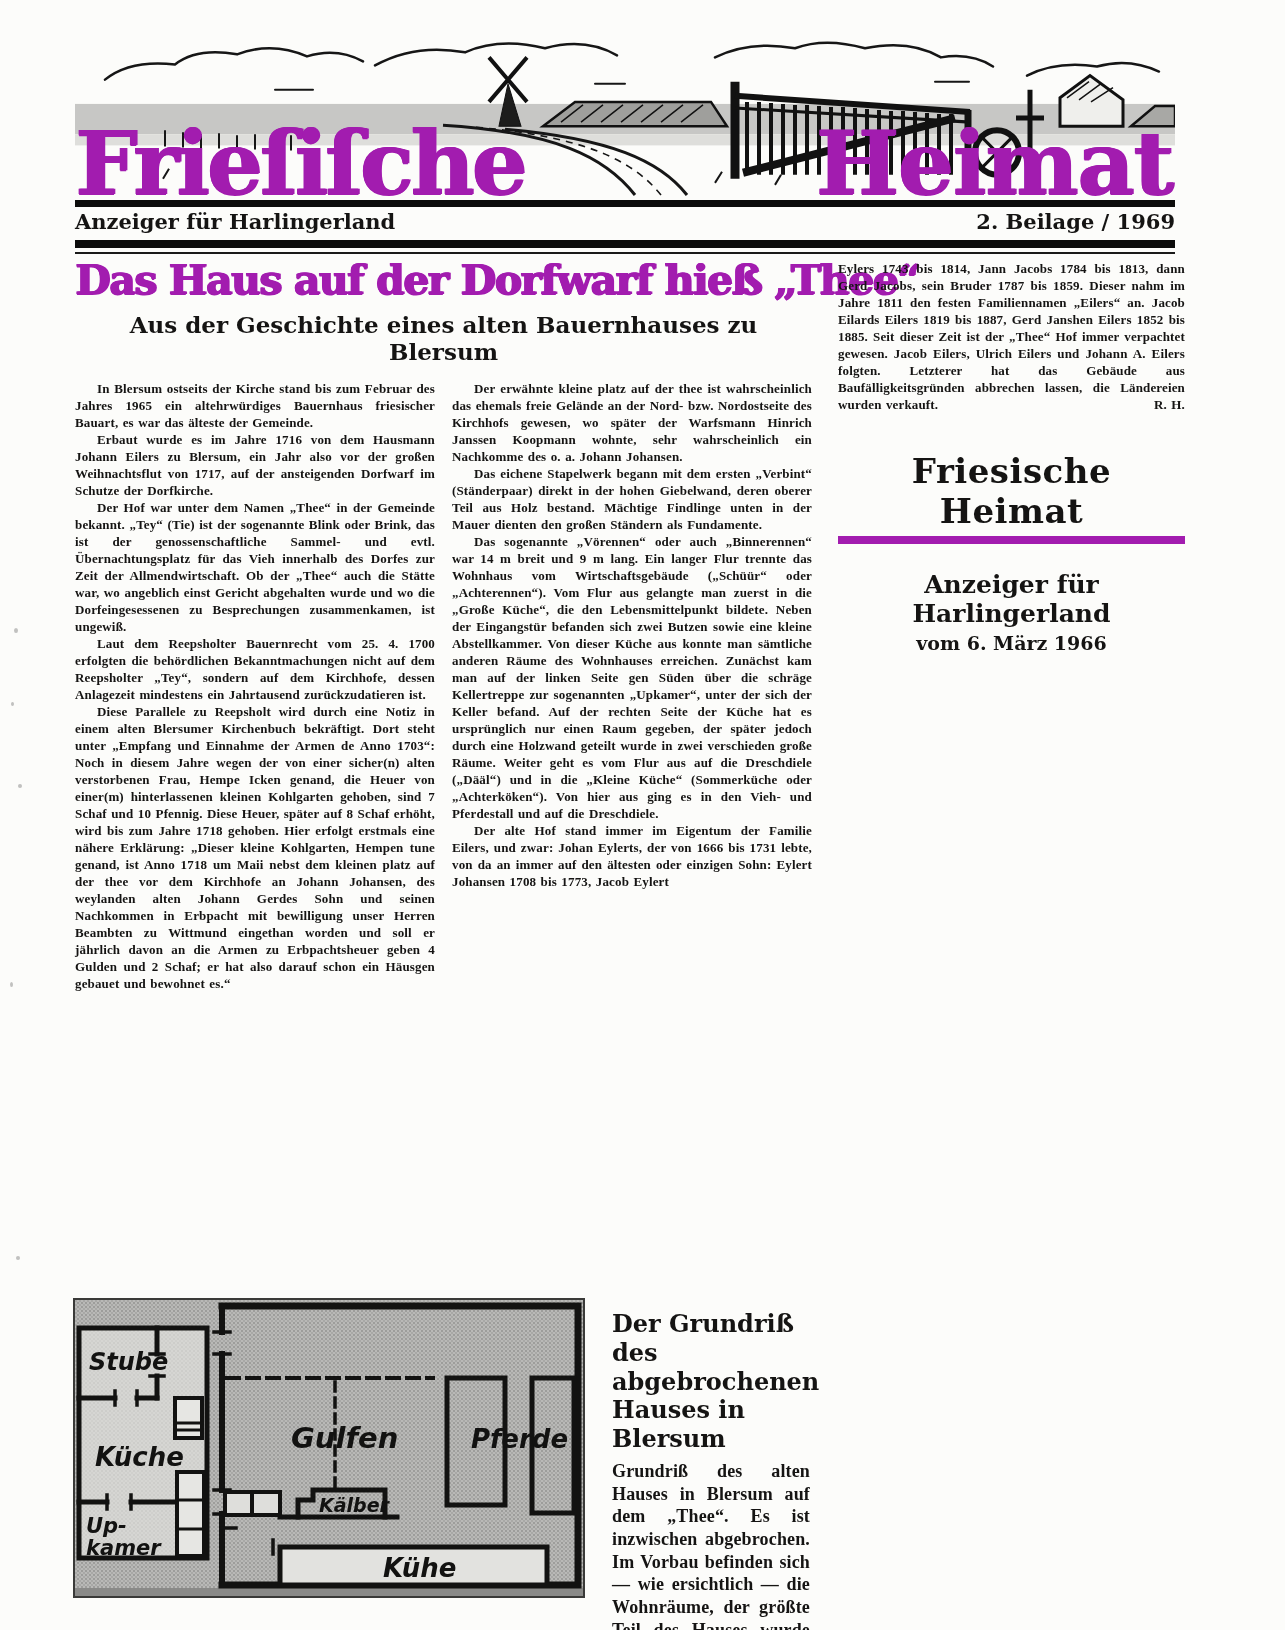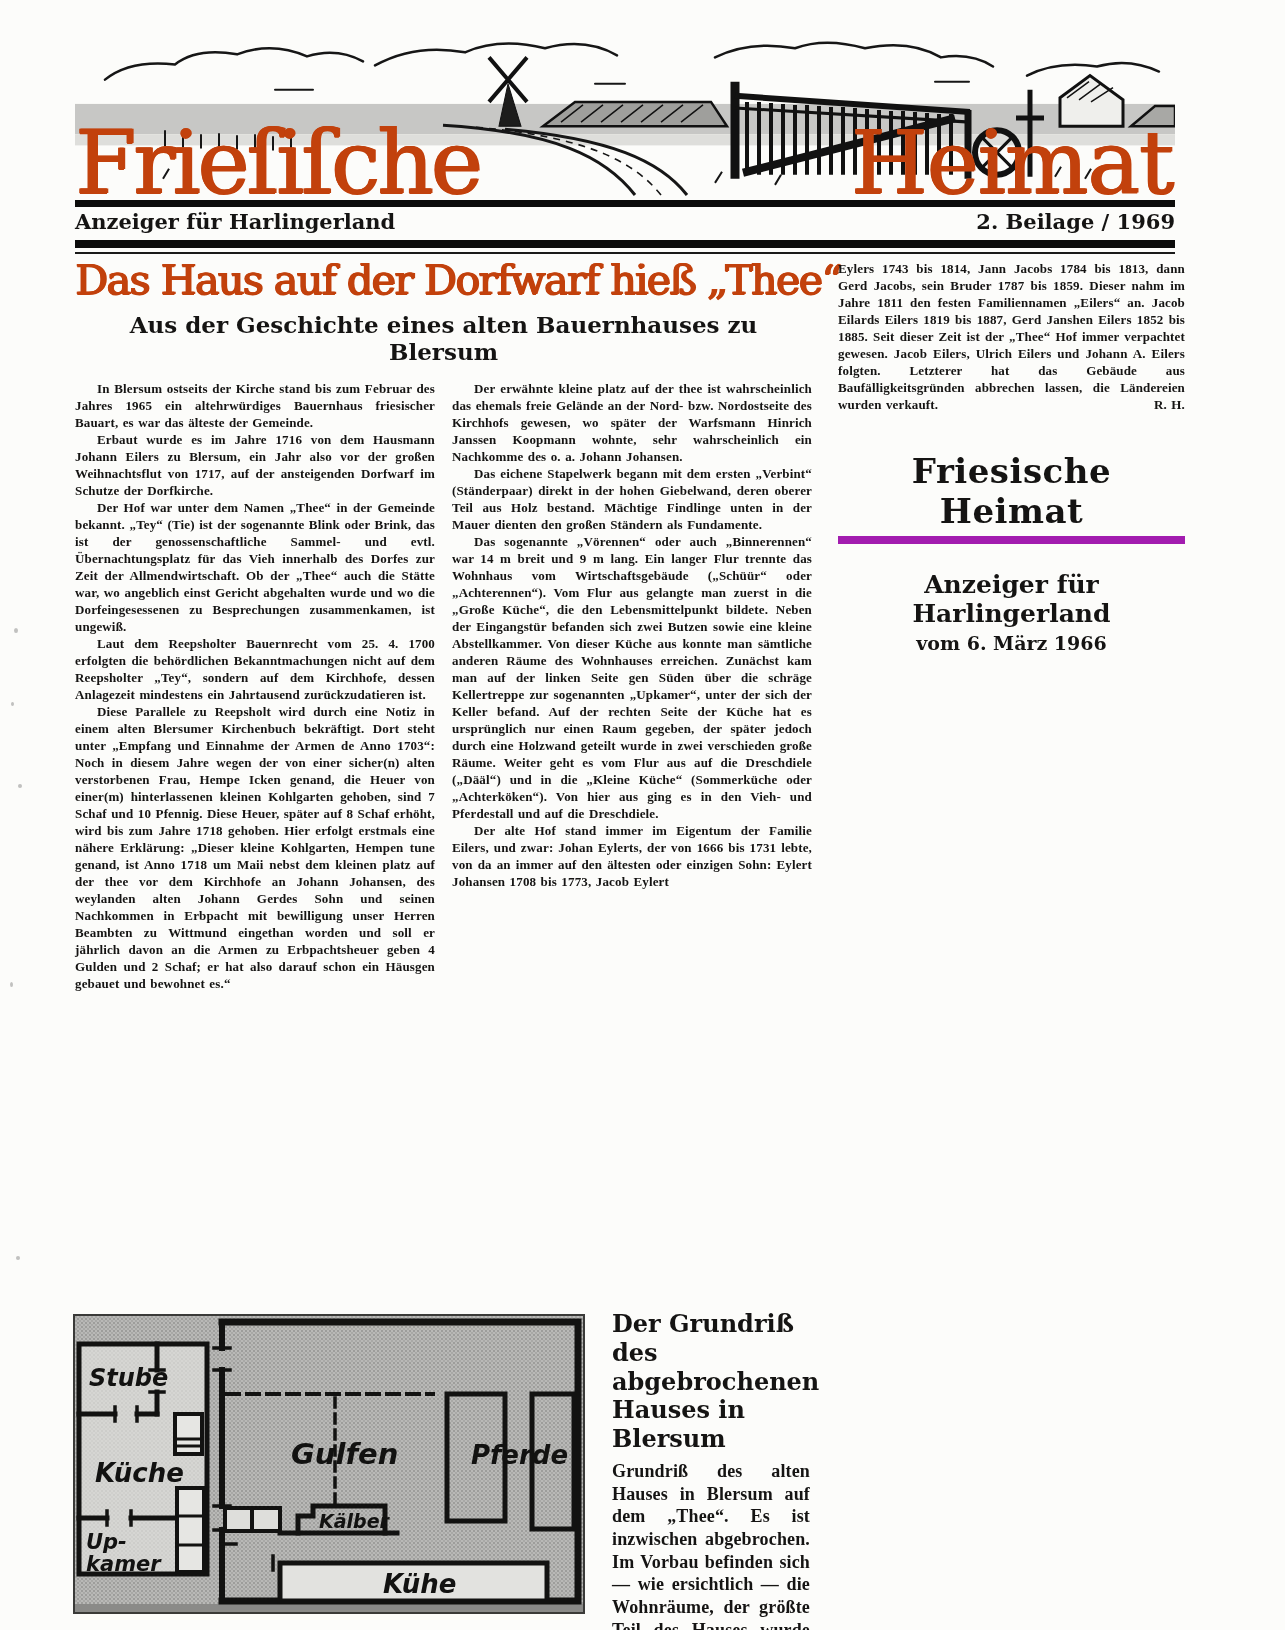--- a/index.html
+++ b/index.html
@@ -5,21 +5,21 @@
   html,body{margin:0;padding:0;background:#e8e8e4;}
   .page{
     position:relative;width:1285px;height:1630px;margin:0 auto;
     background:#fcfcfa;color:#151413;overflow:hidden;
     font-family:"Liberation Serif",serif;
   }
   
   .masthead{position:absolute;left:75px;top:25px;width:1100px;height:172px;}
   .masthead svg{position:absolute;left:0;top:0;width:100%;height:100%;}
   .blackletter{
-    font-family:"DejaVu Serif",serif;font-weight:normal;color:#c2410c;
+    font-family:"DejaVu Serif",serif;font-weight:bold;color:#a21caf;
     text-shadow:1.3px 0 0 currentColor,-0.5px 0 0 currentColor,0 0.7px 0 currentColor;
   }
   .mast-title{position:absolute;bottom:-10px;font-size:88px;line-height:1;letter-spacing:-3px;white-space:nowrap;}
   .mast-title.left{left:0;}
   .mast-title.right{right:2px;letter-spacing:-1px;}
   .rule{position:absolute;left:75px;width:1100px;background:#0c0c0b;}
   .rule.a{top:200px;height:7px;}
   .rule.b{top:240px;height:8px;}
   .rule.c{top:252px;height:2px;background:#1a1a19;}
   .mast-subrow{
@@ -48,21 +48,21 @@
   
   .col3{position:absolute;left:838px;top:260px;width:347px;}
   .issue-box{margin-top:38px;text-align:center;font-family:"DejaVu Serif",serif;font-weight:bold;}
   .issue-box .t1{
     display:inline-block;font-size:34px;letter-spacing:.5px;
     border-bottom:8px solid #a21caf;padding-bottom:5px;
   }
   .issue-box .t2{font-size:25px;margin-top:26px;}
   .issue-box .t3{font-size:19px;margin-top:4px;}
   
-  .floorplan{position:absolute;left:73px;top:1298px;width:512px;height:300px;margin-top:16px;}
+  .floorplan{position:absolute;left:73px;top:1298px;width:512px;height:300px;}
   .floorplan svg{width:100%;height:100%;display:block;}
   .caption{position:absolute;left:612px;top:1310px;width:198px;}
   .caption-head{
     font-family:"DejaVu Serif",serif;font-weight:bold;font-size:24px;
     line-height:1.2;margin:0 0 6px 0;
   }
   .caption-body{font-size:18px;line-height:1.26;text-indent:0;}
   
   .speck{position:absolute;background:rgba(40,40,40,.28);border-radius:50%;}
 </style>

